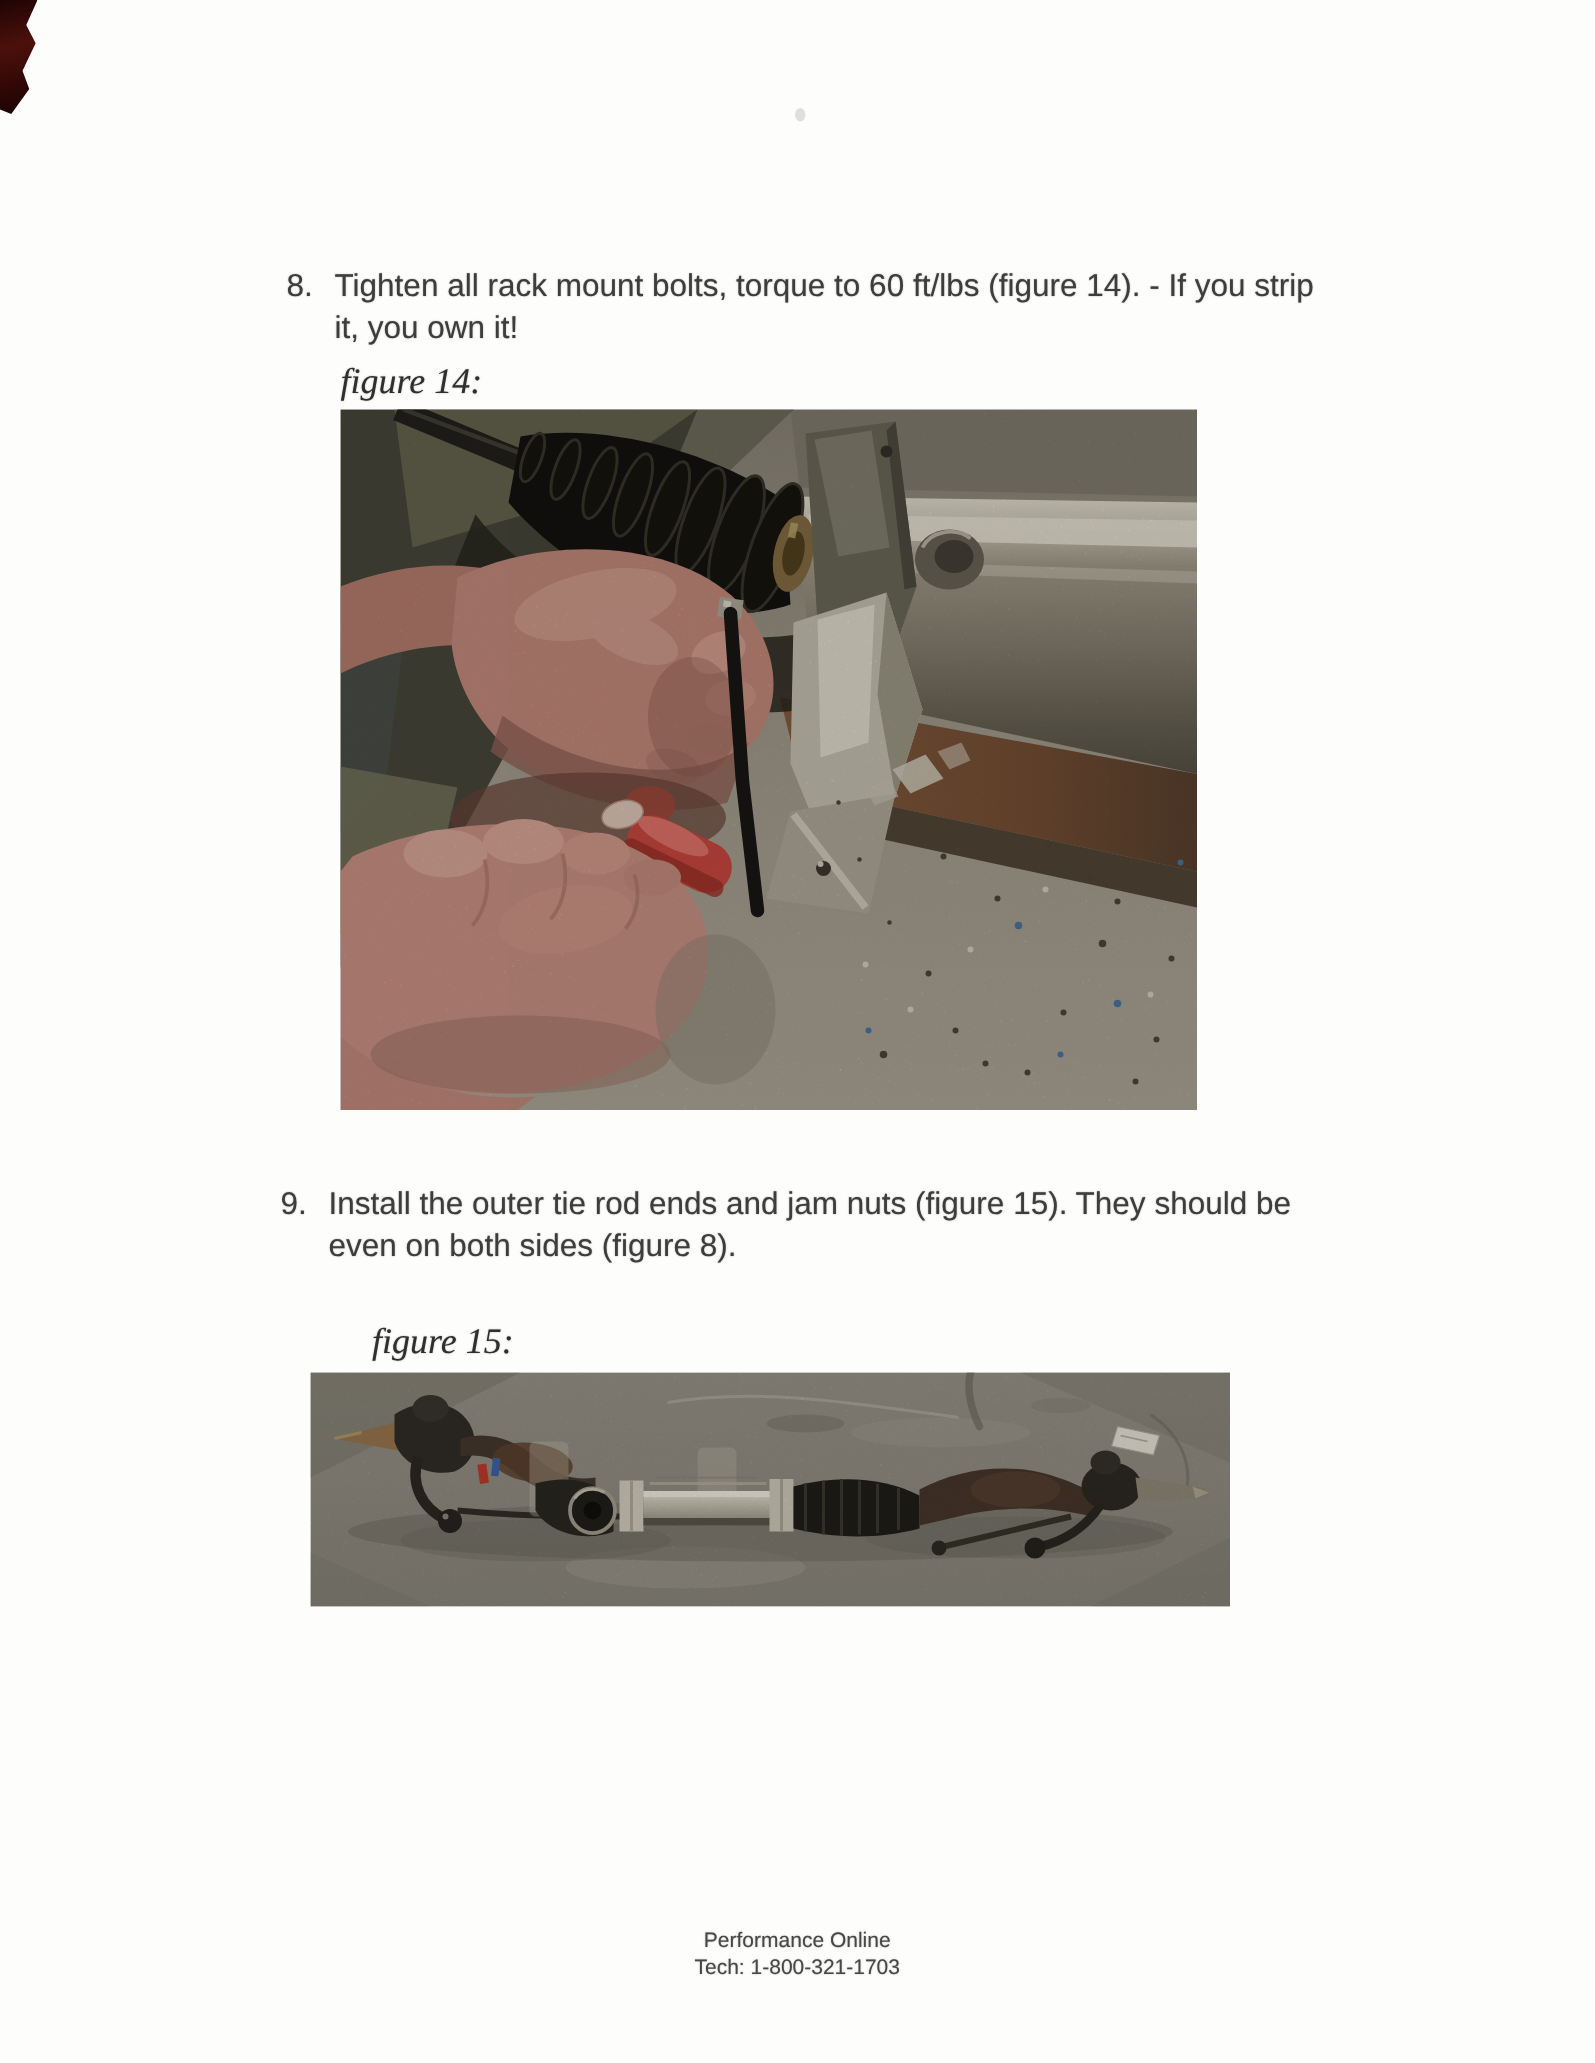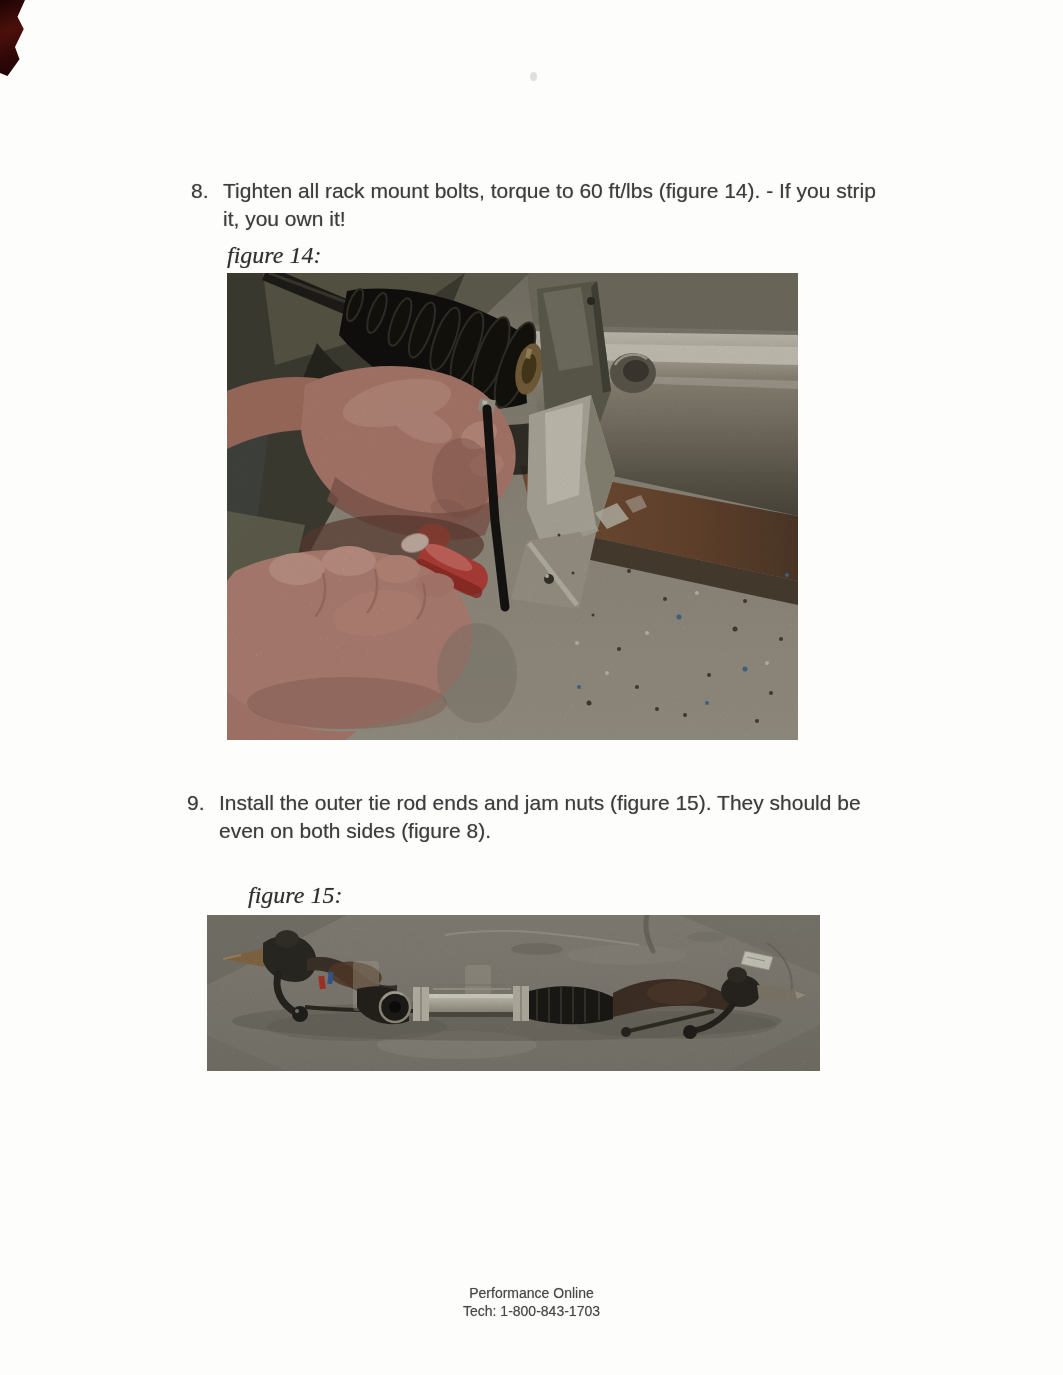--- a/index.html
+++ b/index.html
@@ -335,16 +335,16 @@
         <polygon points="538,36 566,42 562,55 534,49" fill="#ebe8da" stroke="#b2ad9e" stroke-width="0.75"></polygon>
         <path d="M540,42 L558,46" stroke="#9b968a" stroke-width="1" opacity="0.7"></path>
       </g>
 
       <rect x="0" y="0" width="613" height="156" filter="url(#n15)" opacity="0.2"></rect>
     </svg>
   </div>
 
   <div class="footer">
     <div>Performance Online</div>
-    <div>Tech: 1-800-843-1703</div>
+    <div>Tech: 1-800-321-1703</div>
   </div>
 
 </div>
 
 </body></html>

